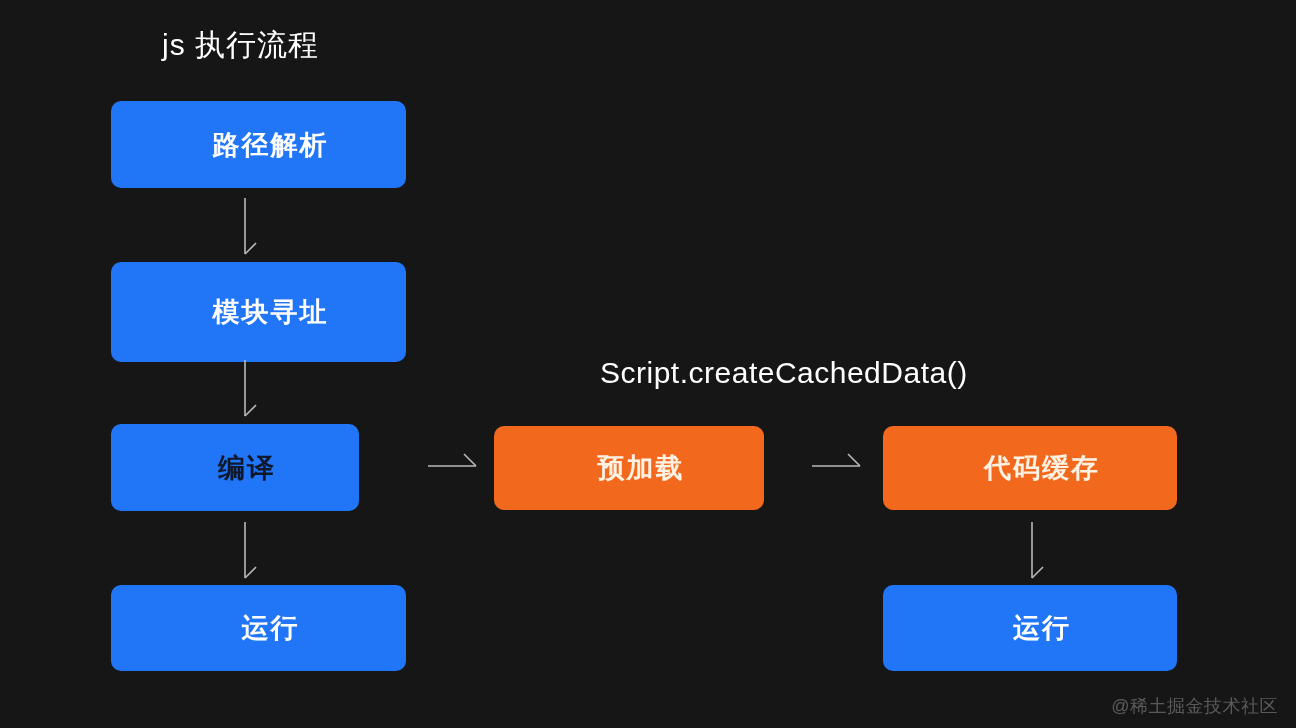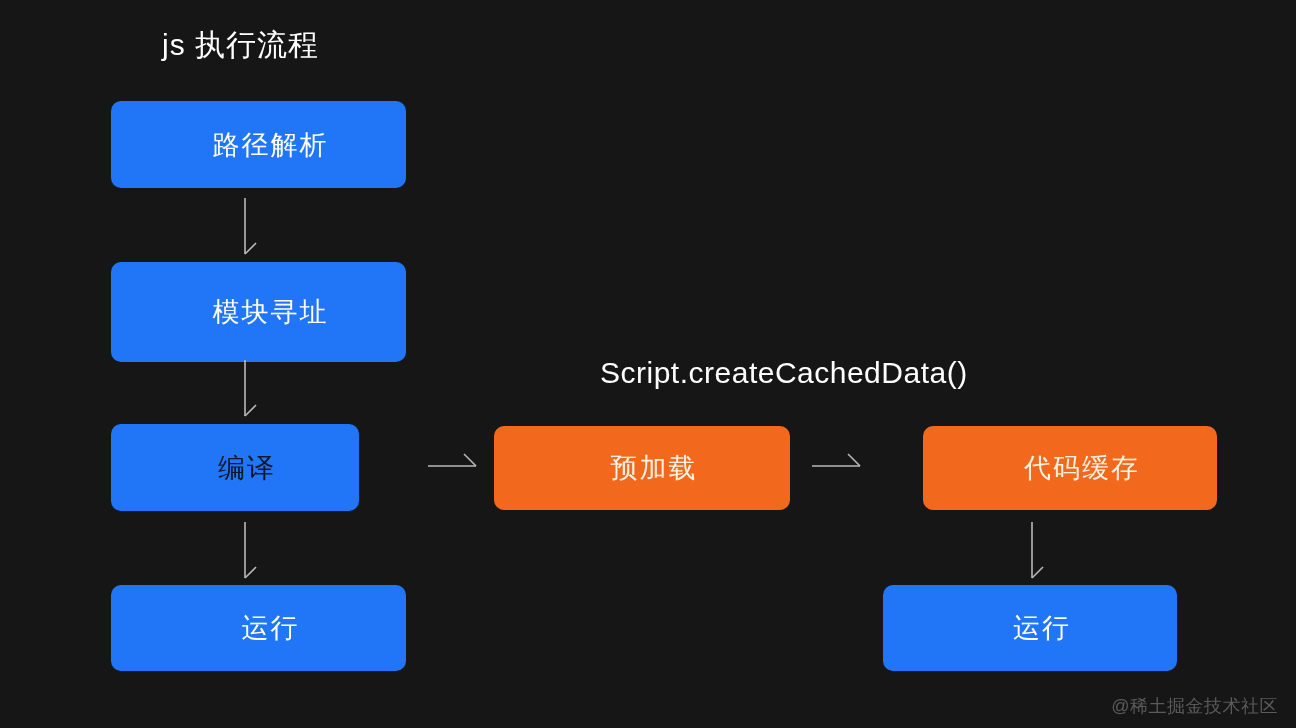--- a/index.html
+++ b/index.html
@@ -35,21 +35,21 @@
 
   
   .node {
     position: absolute;
     display: flex;
     align-items: center;
     justify-content: center;
     border-radius: 10px;
     box-sizing: border-box;
     font-size: 27px;
-    font-weight: 400;
+    font-weight: 700;
     letter-spacing: 2px;
     user-select: none;
     padding-left: 24px;
   }
   .node.blue {
     background: #2176f7;
     color: #ffffff;
   }
   .node.orange {
     background: #f2691e;
@@ -86,24 +86,24 @@
       </div>
       <div class="node blue" style="left: 111px; top: 262px; width: 295px; height: 100px; background: rgb(33, 118, 247); color: rgb(255, 255, 255);">
         <span>模块寻址</span>
       </div>
       <div class="node blue" style="left: 111px; top: 424px; width: 248px; height: 87px; background: rgb(33, 118, 247); color: #0f172a;">
         <span>编译</span>
       </div>
       <div class="node blue" style="left: 111px; top: 585px; width: 295px; height: 86px; background: rgb(33, 118, 247); color: rgb(255, 255, 255);">
         <span>运行</span>
       </div>
-      <div class="node orange" style="left: 494px; top: 426px; width: 296px; height: 84px; background: rgb(242, 105, 30); color: rgb(253, 242, 227);">
+      <div class="node orange" style="left: 494px; top: 426px; width: 270px; height: 84px; background: rgb(242, 105, 30); color: rgb(253, 242, 227);">
         <span>预加载</span>
       </div>
-      <div class="node orange" style="left: 883px; top: 426px; width: 294px; height: 84px; background: rgb(242, 105, 30); color: rgb(253, 242, 227); margin-left: 40px;">
+      <div class="node orange" style="left: 883px; top: 426px; width: 294px; height: 84px; background: rgb(242, 105, 30); color: rgb(253, 242, 227);">
         <span>代码缓存</span>
       </div>
       <div class="node blue" style="left: 883px; top: 585px; width: 294px; height: 86px; background: rgb(33, 118, 247); color: rgb(255, 255, 255);">
         <span>运行</span>
       </div>
     </div>
   <div id="arrows-layer">
       <div class="arrow" style="left: 244px; top: 198px;">
         <svg width="22" height="60" viewBox="0 0 22 60">
       <path d="M1 0 L1 56" stroke="#b9b9b9" stroke-width="1.6" fill="none"></path>

